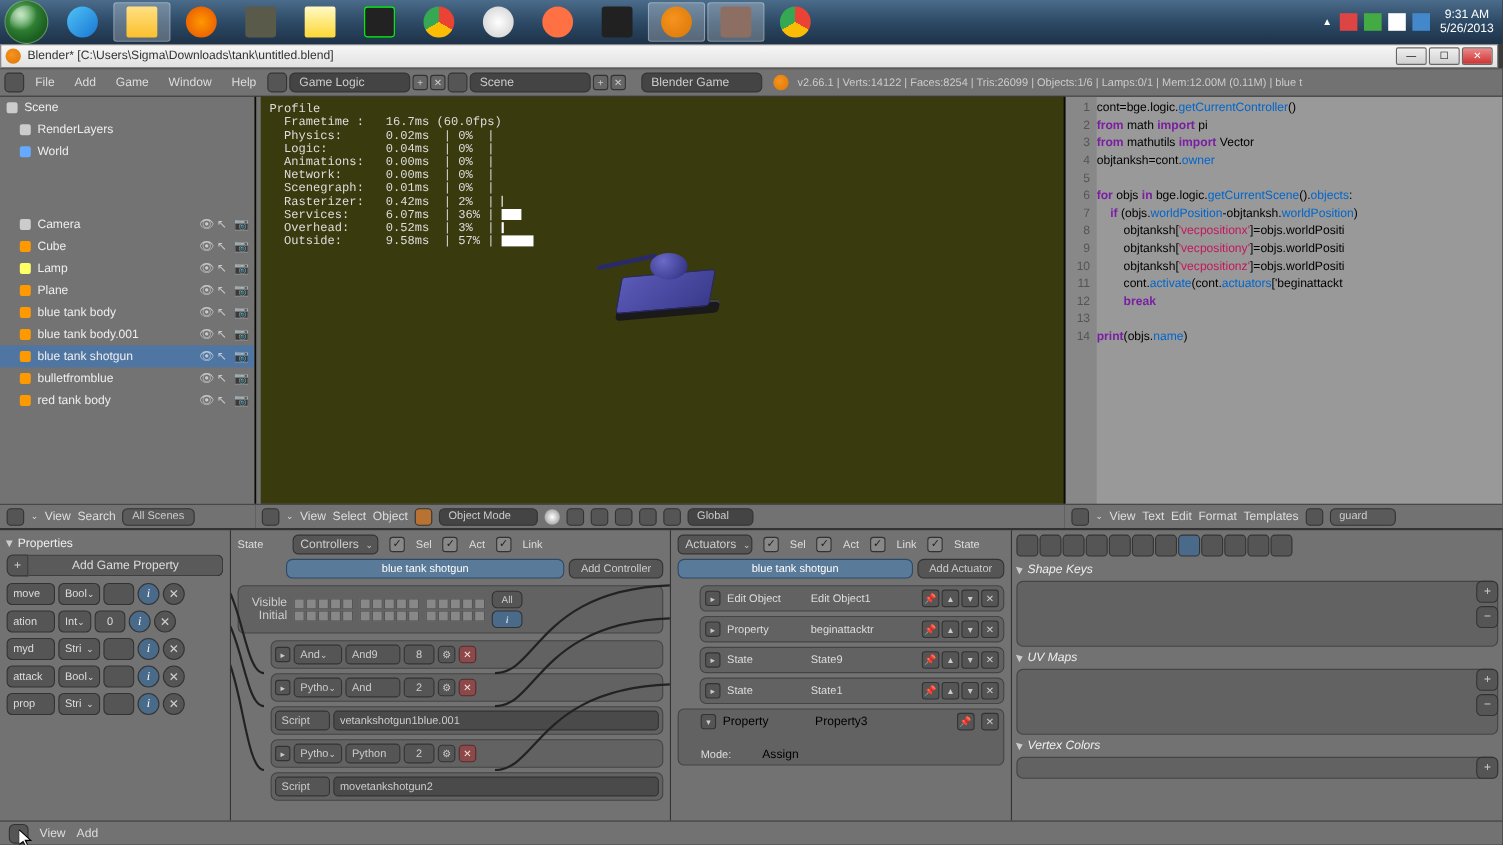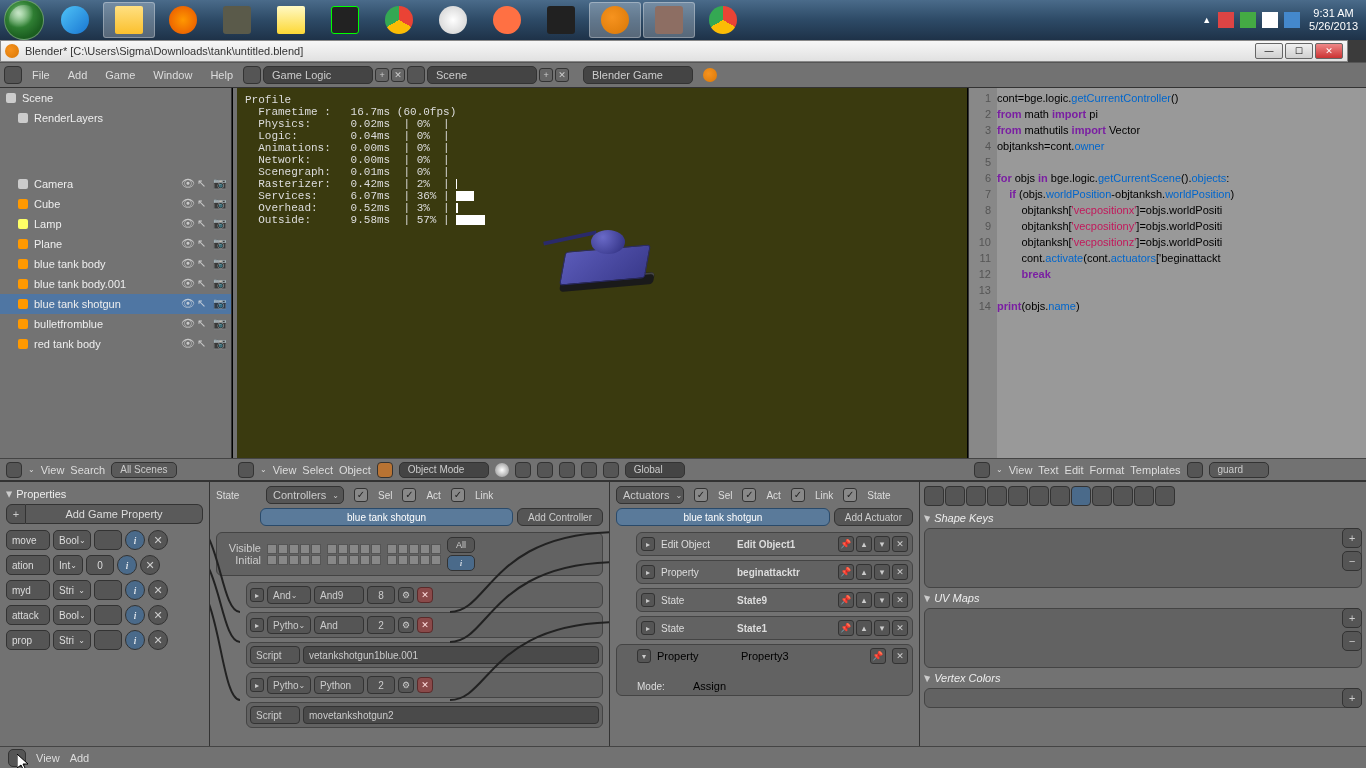--- a/index.html
+++ b/index.html
@@ -10,21 +10,21 @@
 .start-orb { width: 40px; height: 40px; background: radial-gradient(circle at 40% 35%,#7fc97f,#2e7d32 40%,#1b5e20 70%); border-radius: 50%; margin: 0 4px; border: 1px solid rgba(255,255,255,.3); position: relative; }
 .start-orb::before { content:""; position:absolute; inset:4px; border-radius:50%; background: radial-gradient(circle at 30% 25%, rgba(255,255,255,.6), transparent 50%); }
 .tb-icon { width: 52px; height: 36px; margin: 2px 1px; border-radius: 3px; display: flex; align-items: center; justify-content: center; }
 .tb-icon.active { background: rgba(255,255,255,.25); border: 1px solid rgba(255,255,255,.3); }
 .tb-glyph { width: 28px; height: 28px; border-radius: 3px; }
 .systray { margin-left: auto; display: flex; align-items: center; color: #fff; font-size: 11px; padding-right: 8px; }
 .systray .clock { text-align: center; line-height: 13px; margin-left: 6px; }
 .systray .ico { width: 16px; height: 16px; margin: 0 3px; }
 
 
-.win-titlebar { position: absolute; top: 40px; left: 0; right: 18px; height: 22px; background: linear-gradient(#f7f7f7, #e1e1e1); border: 1px solid #888; display: flex; align-items: center; padding: 0 4px; }
+.win-titlebar { position: absolute; top: 40px; left: 0; right: 4px; height: 22px; background: linear-gradient(#f7f7f7, #e1e1e1); border: 1px solid #888; display: flex; align-items: center; padding: 0 4px; }
 .win-titlebar .b-logo { width: 14px; height: 14px; background: radial-gradient(circle at 40% 40%, #f7931e, #d97706); border-radius: 50%; margin-right: 6px; }
 .win-titlebar .title { flex: 1; color: #333; }
 .win-btns { display: flex; }
 .win-btn { width: 28px; height: 16px; margin-left: 2px; border: 1px solid #666; border-radius: 2px; display:flex; align-items:center; justify-content:center; font-size:9px; }
 .win-btn.min { background: linear-gradient(#f0f0f0,#d0d0d0); }
 .win-btn.max { background: linear-gradient(#f0f0f0,#d0d0d0); }
 .win-btn.close { background: linear-gradient(#e88,#c33); color:#fff; }
 
 
 .bl-header { position: absolute; top: 62px; left: 0; right: 0; height: 26px; background: #727272; display: flex; align-items: center; gap: 2px; padding: 0 4px; color: #ddd; border-top: 1px solid #555; border-bottom: 1px solid #333; }
@@ -103,21 +103,21 @@
 .brick { background:#626262; border:1px solid #444; border-radius:6px; margin-bottom:4px; padding:3px; display:flex; gap:3px; align-items:center; }
 .brick .tri { width:14px; height:14px; background:#555; border:1px solid #333; border-radius:3px; display:flex;align-items:center;justify-content:center; font-size:8px; color:#ccc;}
 .brick .bd { height:18px; background:#555; border:1px solid #333; border-radius:4px; padding:0 5px; display:flex;align-items:center; color:#ccc; font-size:10px;}
 .brick .num { height:18px; width:28px; background:#555; border:1px solid #333; border-radius:4px; display:flex;align-items:center;justify-content:center; color:#ccc; font-size:10px;}
 .brick .xb { width:16px; height:16px; background:#555; border:1px solid #333; border-radius:4px; display:flex;align-items:center;justify-content:center; color:#ccc; font-size:9px;}
 .brick .xb.r { background:#8a4a4a; border-color:#5a2a2a; color:#fdd; }
 
 .act-row { background:#626262; border:1px solid #444; border-radius:6px; margin-bottom:4px; padding:3px 4px; display:flex; gap:6px; align-items:center; }
 .act-row .exp { width:14px; height:14px; background:#555; border:1px solid #333; border-radius:3px; display:flex;align-items:center;justify-content:center; font-size:8px; color:#ccc;}
 .act-row .typ { flex: 0 0 70px; color:#ddd; font-size:10px; }
-.act-row .nm { flex: 0 0 80px; color:#ddd; font-size:10px;font-weight:bold; }
+.act-row .nm { flex: 0 0 80px; color:#ddd; font-size:10px; }
 .act-row .btns { margin-left:auto; display:flex; gap:2px; }
 .act-row .sb { width:16px; height:16px; background:#555; border:1px solid #333; border-radius:3px; display:flex;align-items:center;justify-content:center; color:#ccc; font-size:9px;}
 
 
 .props-right { padding: 4px; overflow:hidden;font-style:italic; }
 .props-tabs { display:flex; gap:1px; margin-bottom:6px; }
 .props-tab { width:20px; height:20px; background:#555; border:1px solid #333; border-radius:4px; }
 .props-tab.active { background:#4a6a8a; }
 .collaps { display:flex; align-items:center; gap:4px; color:#eee; font-size:11px; margin: 4px 0; }
 .collaps::before { content:"▶"; font-size:8px; color:#ccc; transform:rotate(90deg); display:inline-block; }
@@ -215,37 +215,44 @@
   <div class="hdr-drop" style="width:110px">
       <span>Scene</span>
     </div>
   <div class="hdr-xbox">+</div>
   <div class="hdr-xbox">✕</div>
   <div style="width:10px"></div>
   <div class="hdr-drop" style="width:110px">
       <span>Blender Game</span>
     </div>
   <div style="width:14px;height:14px;background:radial-gradient(circle at 40% 40%,#f7931e,#d97706);border-radius:50%;margin-left:8px"></div>
+  <span class="hdr-stats">v2.66.1 | Verts:14122 | Faces:8254 | Tris:26099 | Objects:1/6 | Lamps:0/1 | Mem:12.00M (0.11M) | blue t</span>
 </div>
 
 <div class="main">
 
   <div class="outliner">
     <div id="outliner-rows">
         <div class="outliner-row" style="padding-left: 4px;">
           <span class="ico">
             <span style="width:10px;height:10px;background:#ccc;display:inline-block;border-radius:2px"></span>
           </span>
           <span>Scene</span>
         </div>
         <div class="outliner-row" style="padding-left: 16px;">
           <span class="ico">
             <span style="width:10px;height:10px;background:#ccc;display:inline-block;border-radius:2px"></span>
           </span>
           <span>RenderLayers</span>
+        </div>
+        <div class="outliner-row" style="padding-left: 16px;">
+          <span class="ico">
+            <span style="width:10px;height:10px;background:#6af;display:inline-block;border-radius:2px"></span>
+          </span>
+          <span>World</span>
         </div>
         <div class="outliner-row" style="padding-left: 16px; margin-top: 46px;">
           <span class="ico">
             <span style="width:10px;height:10px;background:#ccc;display:inline-block;border-radius:2px"></span>
           </span>
           <span>Camera</span>
           <span class="toggles">
             <span class="tg">👁</span>
             <span class="tg">↖</span>
             <span class="tg">📷</span>

